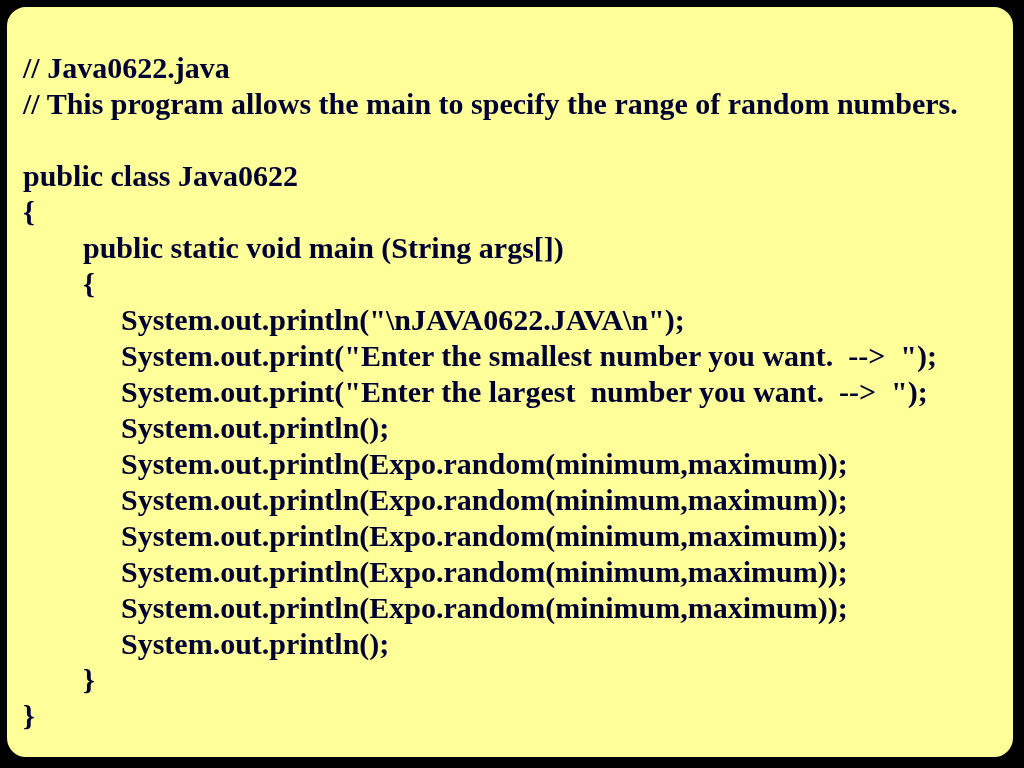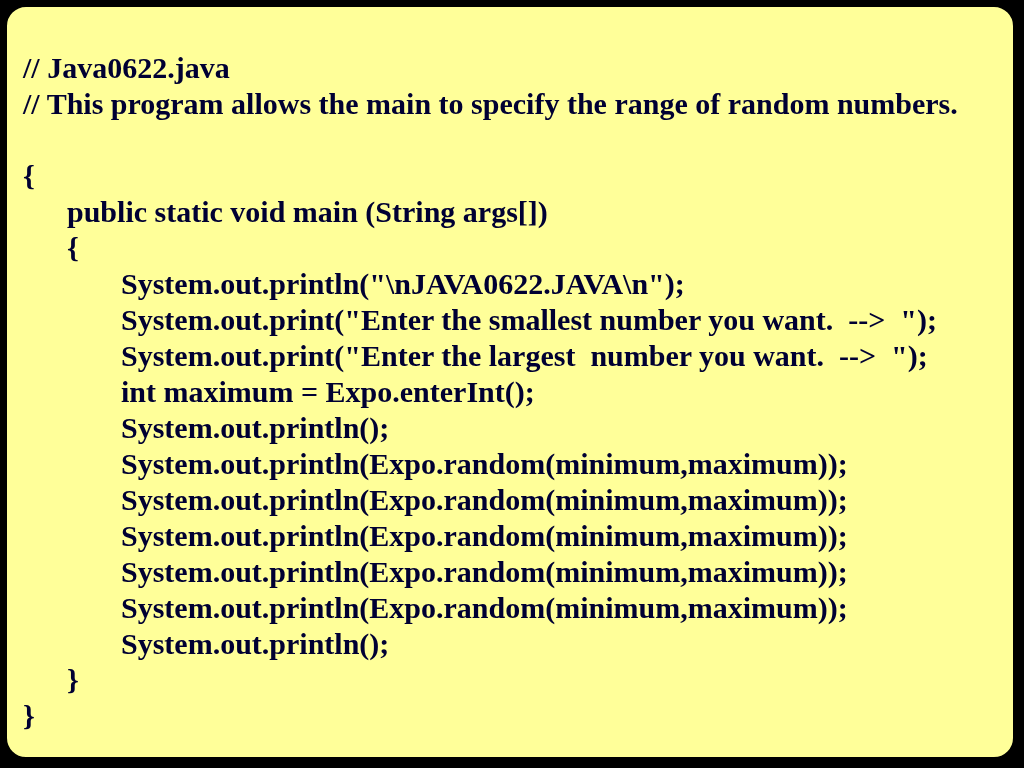--- a/index.html
+++ b/index.html
@@ -32,38 +32,38 @@
     font-size: 30px;
     line-height: 36px;
     color: #000033;
     margin-top: 37px;
   }
   .code-line {
     white-space: pre;
     min-height: 36px;
     padding-left: 16px;
   }
-  .code-line.indent-1 { padding-left: 60px; }
+  .code-line.indent-1 { padding-left: 76px; }
   .code-line.indent-2 { padding-left: 114px; }
 </style>
 </head>
 <body style="background: rgb(0, 0, 0);">
 
 <div class="slide" style="background: rgb(255, 255, 153); border-color: rgb(0, 0, 0);">
   <div class="code-block" style="color: rgb(0, 0, 51);">
       <div class="code-line indent-0">// Java0622.java</div>
       <div class="code-line indent-0">// This program allows the main to specify the range of random numbers.</div>
       <div class="code-line indent-0"></div>
+      <div class="code-line indent-0">public class Java0622</div>
       <div class="code-line indent-0">{</div>
       <div class="code-line indent-1">public static void main (String args[])</div>
       <div class="code-line indent-1">{</div>
       <div class="code-line indent-2">System.out.println("\nJAVA0622.JAVA\n");</div>
       <div class="code-line indent-2">System.out.print("Enter the smallest number you want.  --&gt;  ");</div>
       <div class="code-line indent-2">System.out.print("Enter the largest  number you want.  --&gt;  ");</div>
-      <div class="code-line indent-2">int maximum = Expo.enterInt();</div>
       <div class="code-line indent-2">System.out.println();</div>
       <div class="code-line indent-2">System.out.println(Expo.random(minimum,maximum));</div>
       <div class="code-line indent-2">System.out.println(Expo.random(minimum,maximum));</div>
       <div class="code-line indent-2">System.out.println(Expo.random(minimum,maximum));</div>
       <div class="code-line indent-2">System.out.println(Expo.random(minimum,maximum));</div>
       <div class="code-line indent-2">System.out.println(Expo.random(minimum,maximum));</div>
       <div class="code-line indent-2">System.out.println();</div>
       <div class="code-line indent-1">}</div>
       <div class="code-line indent-0">}</div>
     </div>

